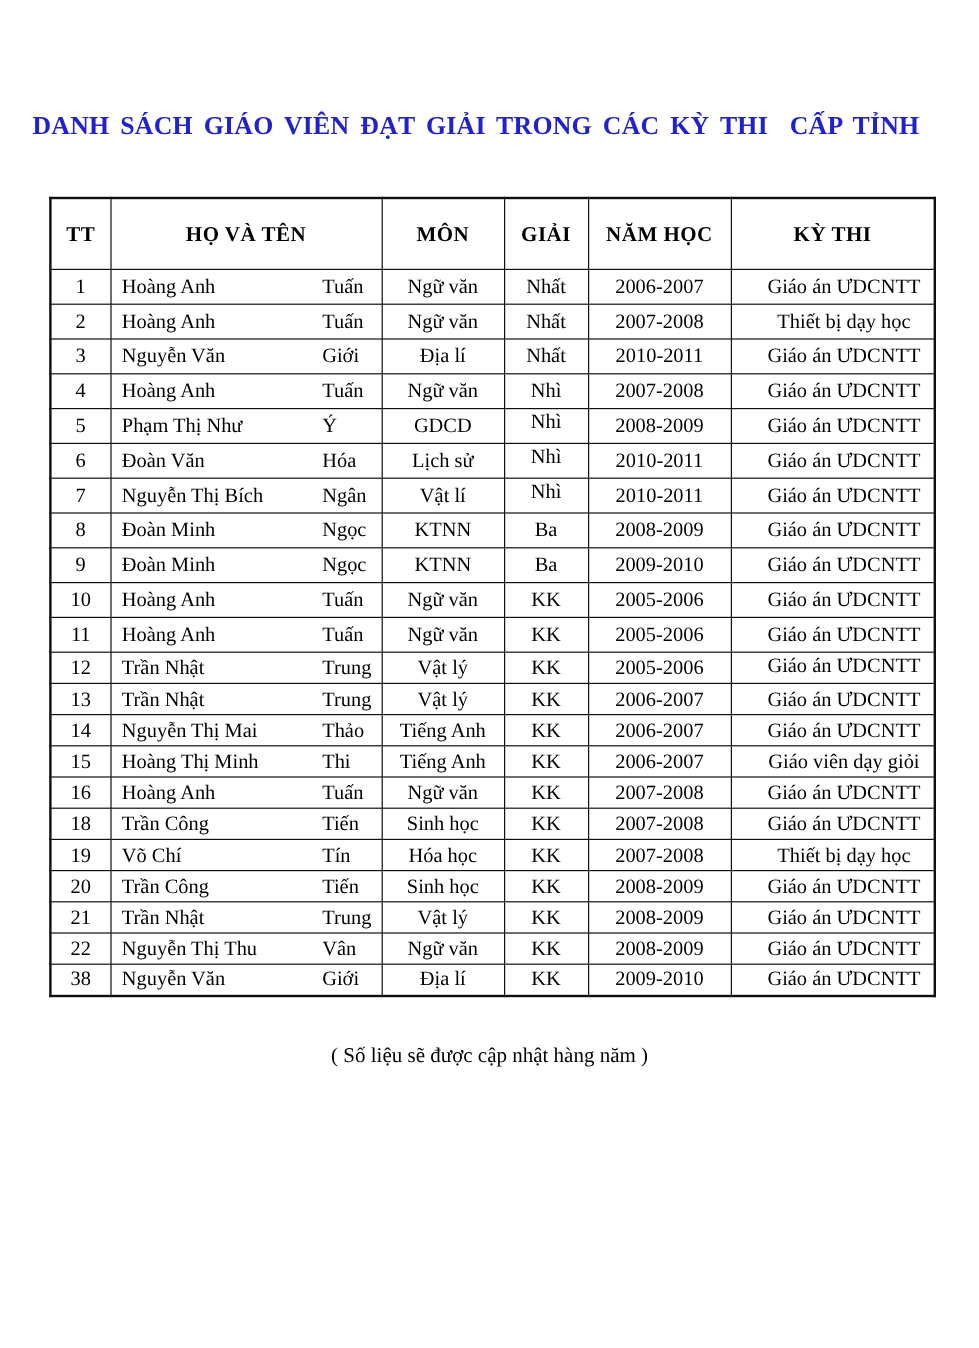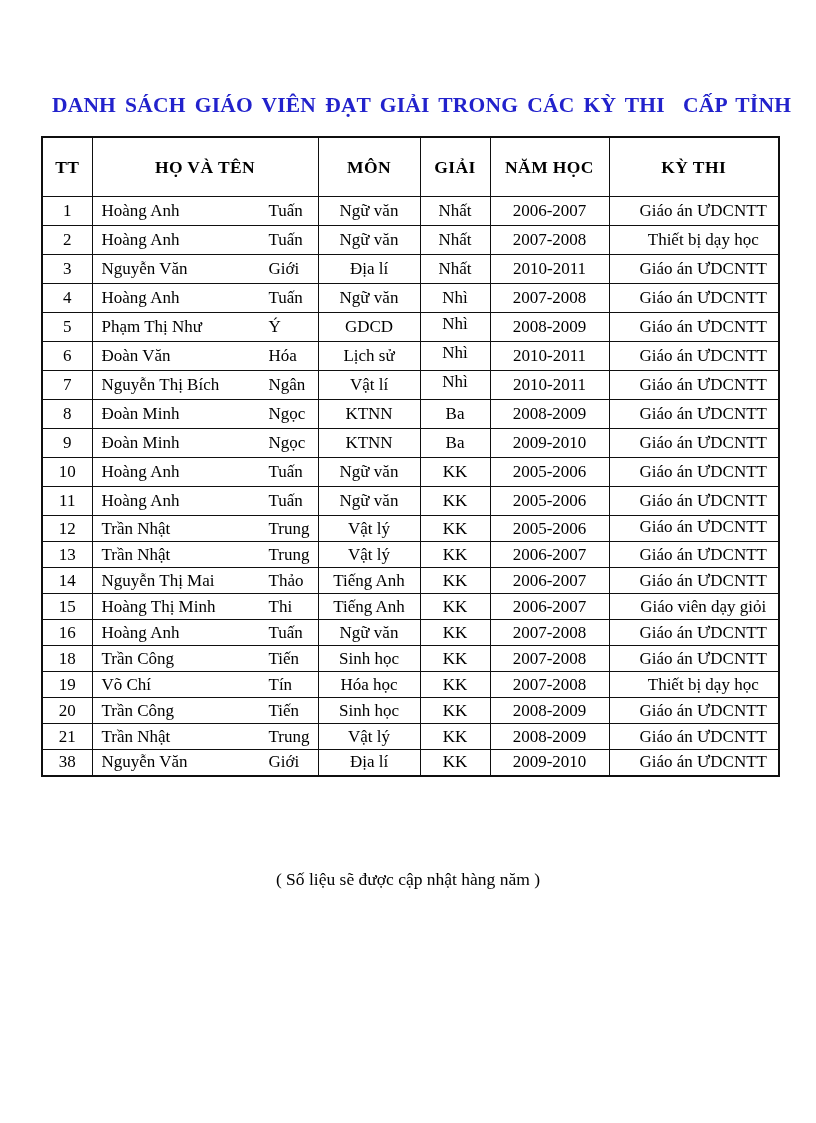--- a/index.html
+++ b/index.html
@@ -14,32 +14,31 @@
     background: #ffffff;
     font-family: "Liberation Serif", "DejaVu Serif", serif;
     color: #000000;
     overflow: hidden;
   }
   .doc-title {
     position: absolute;
     left: 0;
     right: 0;
     top: 93px;
-    text-align: center;
     font-size: 21.5px;
     font-weight: 700;
     letter-spacing: 0.2px;
     word-spacing: 3.5px;
     white-space: pre;
     margin-left: 27px;
   }
   table.award-table {
     position: absolute;
     left: 41px;
-    top: 136px;
+    top: 164px;
     width: 737px;
     table-layout: fixed;
     border-collapse: collapse;
     border: 2.5px solid #0f0f0f;
     font-size: 17px;
   }
   .award-table th,
   .award-table td {
     border: 1.6px solid #0f0f0f;
     overflow: hidden;
@@ -266,20 +265,28 @@
         </tr>
         <tr>
           <td class="c">21</td>
           <td class="name-cell"><span class="family">Trần Nhật</span><span class="given">Trung</span></td>
           <td class="c">Vật lý</td>
           <td class="c">KK</td>
           <td class="c">2008-2009</td>
           <td class="kythi">Giáo án ƯDCNTT</td>
         </tr>
         <tr>
+          <td class="c">22</td>
+          <td class="name-cell"><span class="family">Nguyễn Thị Thu</span><span class="given">Vân</span></td>
+          <td class="c">Ngữ văn</td>
+          <td class="c">KK</td>
+          <td class="c">2008-2009</td>
+          <td class="kythi">Giáo án ƯDCNTT</td>
+        </tr>
+        <tr>
           <td class="c">38</td>
           <td class="name-cell"><span class="family">Nguyễn Văn</span><span class="given">Giới</span></td>
           <td class="c">Địa lí</td>
           <td class="c">KK</td>
           <td class="c">2009-2010</td>
           <td class="kythi">Giáo án ƯDCNTT</td>
         </tr>
       </tbody>
   </table>
 

